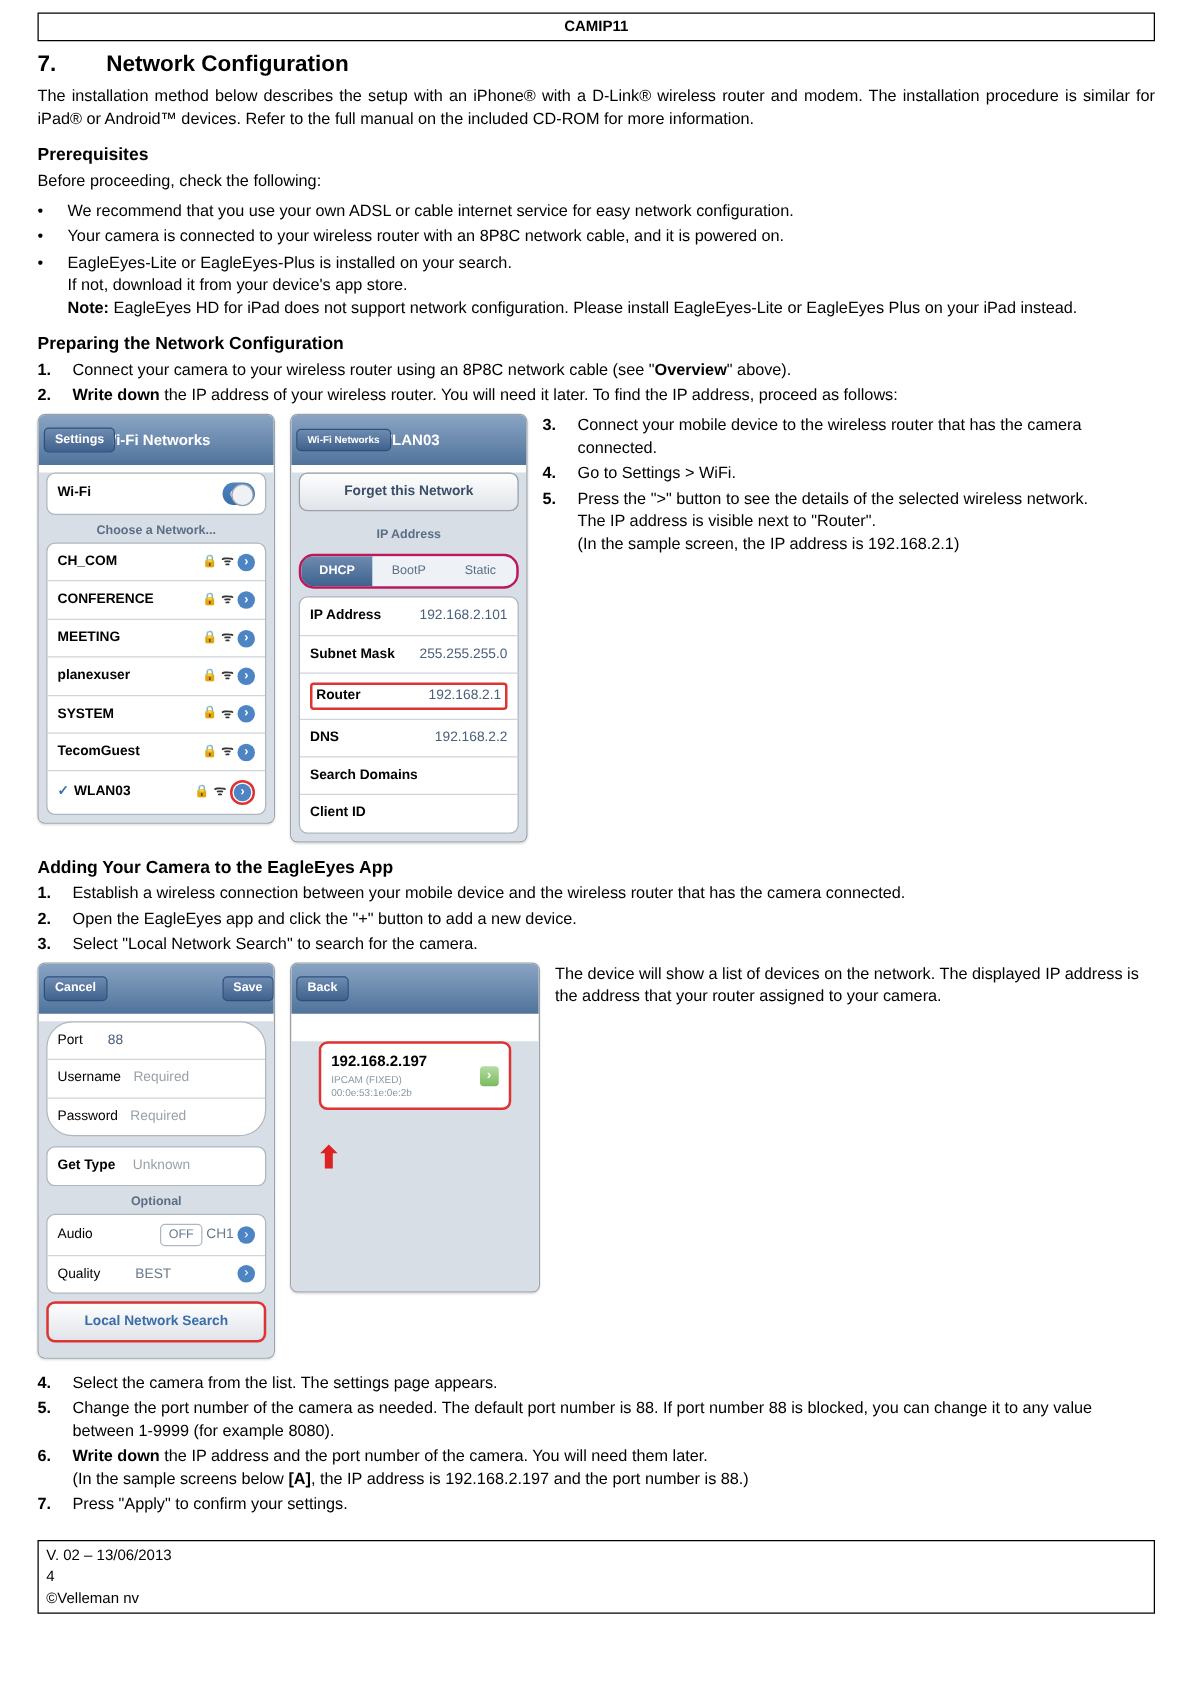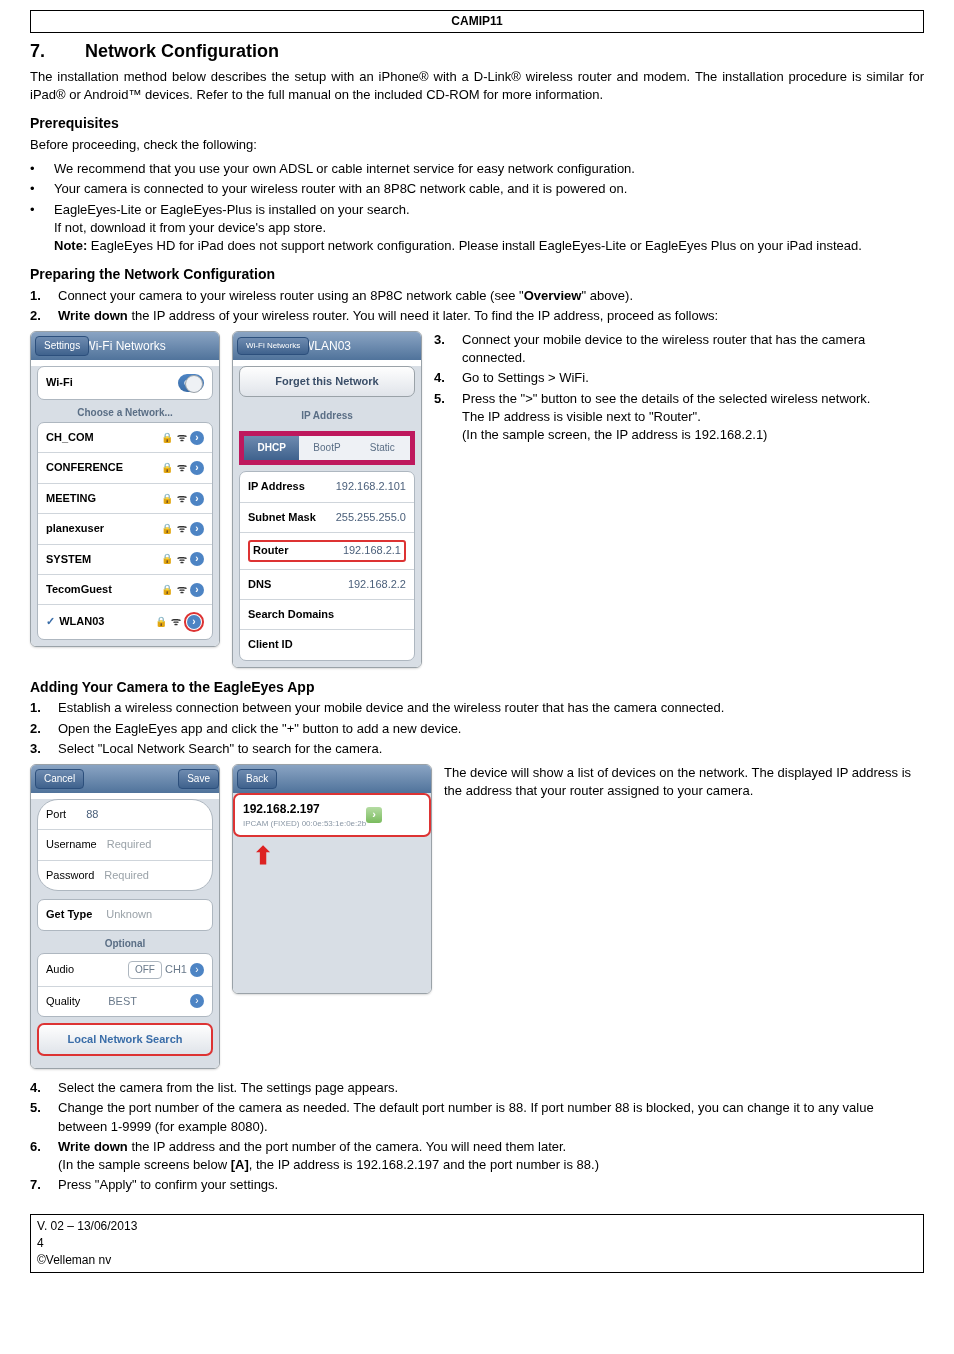--- a/index.html
+++ b/index.html
@@ -49,27 +49,27 @@
     overflow: hidden;
     font-family: Helvetica, Arial, sans-serif;
     font-size: 11px;
     box-shadow: 0 1px 2px rgba(0,0,0,.15);
     flex-shrink: 0;
   }
   .ios-navbar {
     background: linear-gradient(#8aa4c3,#50739b);
     color: #fff;
     padding: 5px 6px;
-    font-weight: normal;
+    font-weight: bold;
     display:flex;
     align-items:center;
     gap:4px;
     justify-content:center;
     position:relative;
-    height:28px;
+    height:40px;
   }
   .ios-navbar .back-btn, .ios-navbar .nav-btn {
     position:absolute;
     background: linear-gradient(#6e8bb0,#3f628d);
     border:1px solid #2c4f7c;
     border-radius:4px;
     padding:2px 8px;
     font-size:10px;
     color:#fff;
   }
@@ -93,36 +93,36 @@
   }
   .chev.blue{background:#4d84c4;}
   .switch-on{
     display:inline-block;width:26px;height:18px;border-radius:9px;
     background:linear-gradient(#4d84c4,#3a6da8);position:relative;color:#fff;
     font-size:9px;line-height:18px;padding-left:6px;font-weight:bold;
   }
   .switch-on::after{content:"";position:absolute;right:1px;top:1px;width:16px;height:16px;border-radius:50%;background:#eef1f5;border:1px solid #9aa2a8;}
   .checkmark{color:#3a6da8;font-weight:bold;margin-right:4px;}
 
-  .segctrl{display:flex;border:5px solid #be185d;border-radius:0;overflow:hidden;margin:6px;}
+  .segctrl{display:flex;border:2px solid #be185d;border-radius:12px;overflow:hidden;margin:6px;}
   .segctrl div{flex:1;text-align:center;padding:5px 0;font-size:10px;color:#5a6e85;background:#eef1f5;}
   .segctrl div.active{background:linear-gradient(#6e8bb0,#3f628d);color:#fff;font-weight:bold;}
 
   .hl-box{border:2px solid #d33;border-radius:3px;padding:1px 3px;}
   .hl-circle{display:inline-block;border:2px solid #d33;border-radius:50%;padding:0 1px;}
 
   .bigbtn{
     margin:6px;border:1px solid #9aa2a8;border-radius:7px;background:linear-gradient(#fefefe,#e0e4ea);
     text-align:center;padding:7px;font-weight:bold;color:#3a4e68;font-size:11px;
   }
   .bigbtn.blue{color:#3a6da8;}
 
   .devlist-item{
-    margin:0;border:1px solid #9aa2a8;border-radius:7px;background:#fff;padding:6px 8px;
-    display:flex;justify-content:flex-start;align-items:center;
+    margin:22px;border:1px solid #9aa2a8;border-radius:7px;background:#fff;padding:6px 8px;
+    display:flex;justify-content:flex-end;align-items:center;
   }
   .devlist-item .chevgr{
     width:16px;height:16px;border-radius:3px;background:linear-gradient(#b5dca3,#7abb5e);
     color:#fff;display:flex;align-items:center;justify-content:center;font-size:11px;font-weight:bold;
   }
   .uparrow{ color:#d22; font-size:24px; font-weight:bold; margin:2px 0 0 20px;}
 
   .offbox{display:inline-block;border:1px solid #aeb7c0;border-radius:4px;padding:1px 6px;font-size:10px;color:#6a7a8b;}
 
   .footer{

